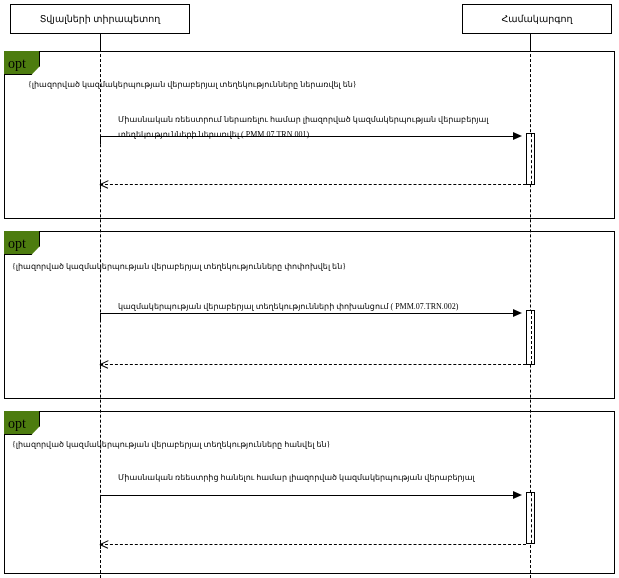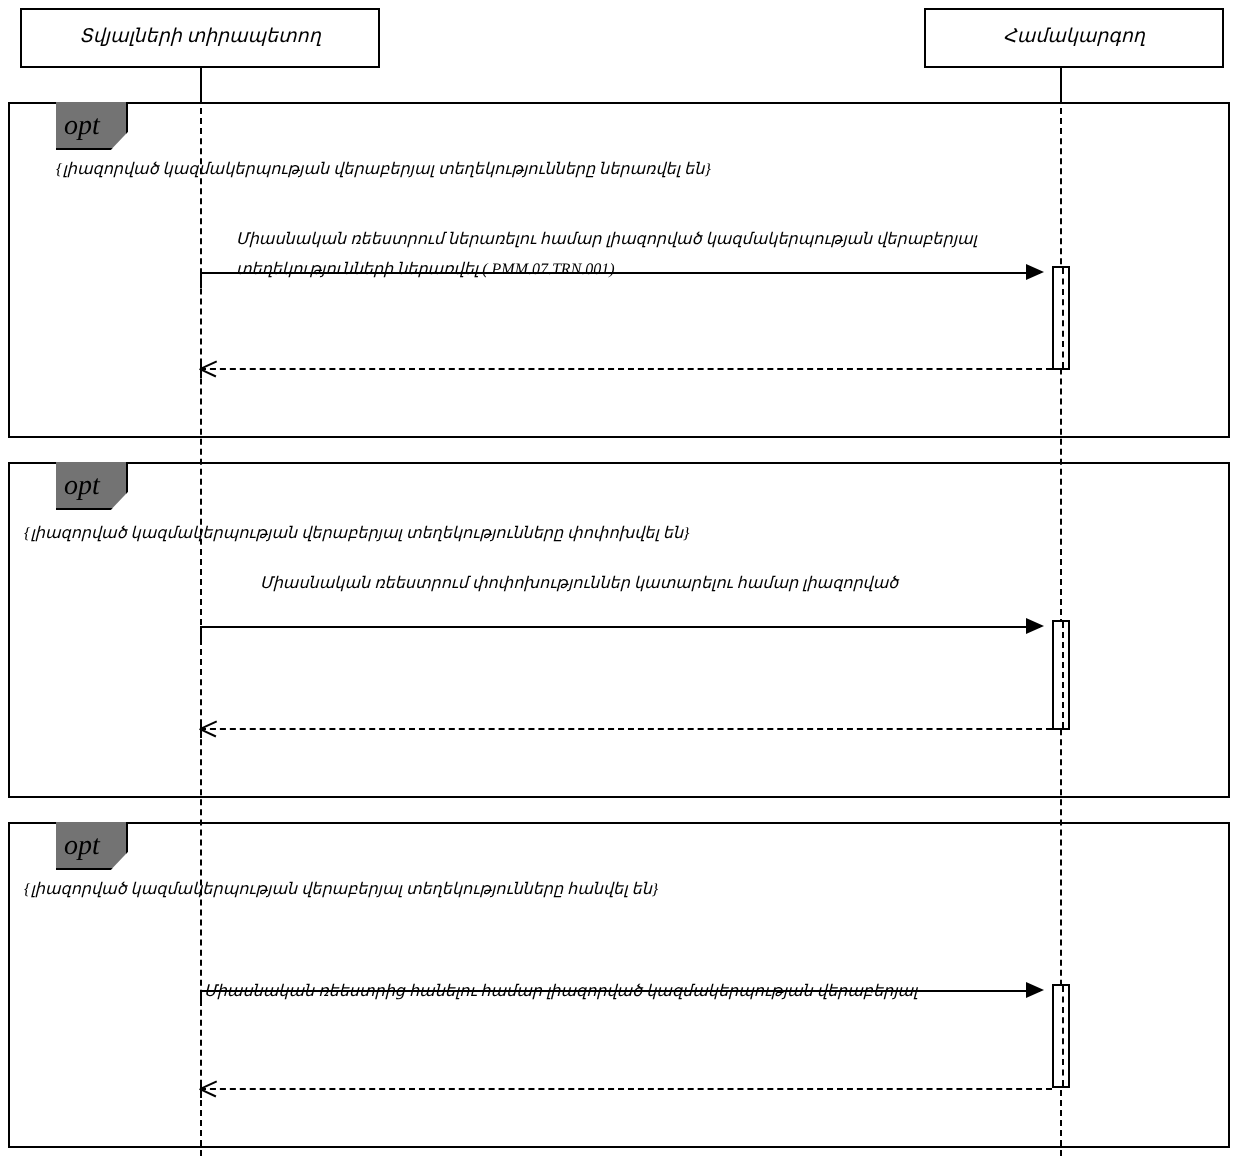--- a/index.html
+++ b/index.html
@@ -4,21 +4,21 @@
 <style>
   html,body{margin:0;padding:0;}
   body{
     width:619px;height:578px;
     background:#ffffff;
     font-family:"Liberation Serif", serif;
     color:#000000;
     position:relative;
     overflow:hidden;
   }
-  #canvas{position:absolute;left:0;top:0;width:619px;height:504px;font-style:italic;}
+  #canvas{position:absolute;left:0;top:0;width:619px;height:504px;}
 
   
   .participant{
     position:absolute;
     border:1px solid #000;
     background:#fff;
     box-sizing:border-box;
     display:flex;align-items:center;justify-content:center;
     text-align:center;
     font-size:9.5px;
@@ -53,29 +53,28 @@
   }
   #fragment-0{left:4px;top:51px;width:611px;height:168px;}
   #fragment-1{left:4px;top:231px;width:611px;height:168px;}
   #fragment-2{left:4px;top:411px;width:611px;height:163px;}
 
   
   .frag-label{
     position:absolute;
     left:0px;top:0px;
     width:36px;height:24px;
-    background:#737373;
+    background:#4d7c0f;
     font-size:14px;
     line-height:22px;
     padding-left:3px;
     box-sizing:border-box;
     border-right:1px solid #000;
     border-bottom:1px solid #000;
     clip-path:polygon(0 0, 100% 0, 100% 62%, 76% 100%, 0 100%);
-    margin-left:24px;
   }
   .frag-label-text{
     position:absolute;left:4px;top:2px;
     font-size:14px;font-family:"Liberation Serif", serif;
   }
 
   
   .guard{
     position:absolute;
     font-size:8px;
@@ -183,21 +182,21 @@
   <div class="msg-origin" style="left:100px;top:180px;height:9px;"></div>
 
   <div class="fragment" id="fragment-1"></div>
 
   <div class="frag-label" style="left:4px;top:231px;">
     <span class="frag-label-text">opt</span>
   </div>
 
   <div class="guard" style="left:12px;top:263px;">{լիազորված կազմակերպության վերաբերյալ տեղեկությունները փոփոխվել են}</div>
 
-  <div class="msg-label" style="left:130px;top:286px;width:375px;">Միասնական ռեեստրում փոփոխություններ կատարելու համար լիազորված</div>
+  <div class="msg-label" style="left:118px;top:301px;width:400px;">կազմակերպության վերաբերյալ տեղեկությունների փոխանցում ( PMM.07.TRN.002)</div>
 
   <div class="msg-origin" style="left:100px;top:313px;height:8px;"></div>
   <div class="msg-line" style="left:100px;top:313px;width:420px;"></div>
   <div class="arrow-solid" style="left:513px;top:309px;"></div>
 
   <div class="activation" style="left:526px;top:310px;height:55px;">
     <div class="activation-inner"></div>
   </div>
 
   <div class="msg-line dashed" style="left:100px;top:364px;width:426px;"></div>
@@ -205,21 +204,21 @@
   <div class="msg-origin" style="left:100px;top:360px;height:9px;"></div>
 
   <div class="fragment" id="fragment-2"></div>
 
   <div class="frag-label" style="left:4px;top:411px;">
     <span class="frag-label-text">opt</span>
   </div>
 
   <div class="guard" style="left:12px;top:441px;">{լիազորված կազմակերպության վերաբերյալ տեղեկությունները հանվել են}</div>
 
-  <div class="msg-label" style="left:102px;top:472px;width:400px;margin-top:18px;">Միասնական ռեեստրից հանելու համար լիազորված կազմակերպության վերաբերյալ</div>
+  <div class="msg-label" style="left:118px;top:472px;width:400px;">Միասնական ռեեստրից հանելու համար լիազորված կազմակերպության վերաբերյալ</div>
 
   <div class="msg-origin" style="left:100px;top:495px;height:8px;"></div>
   <div class="msg-line" style="left:100px;top:495px;width:420px;"></div>
   <div class="arrow-solid" style="left:513px;top:491px;"></div>
 
   <div class="activation" style="left:526px;top:492px;height:52px;">
     <div class="activation-inner"></div>
   </div>
 
   <div class="msg-line dashed" style="left:100px;top:544px;width:426px;"></div>

